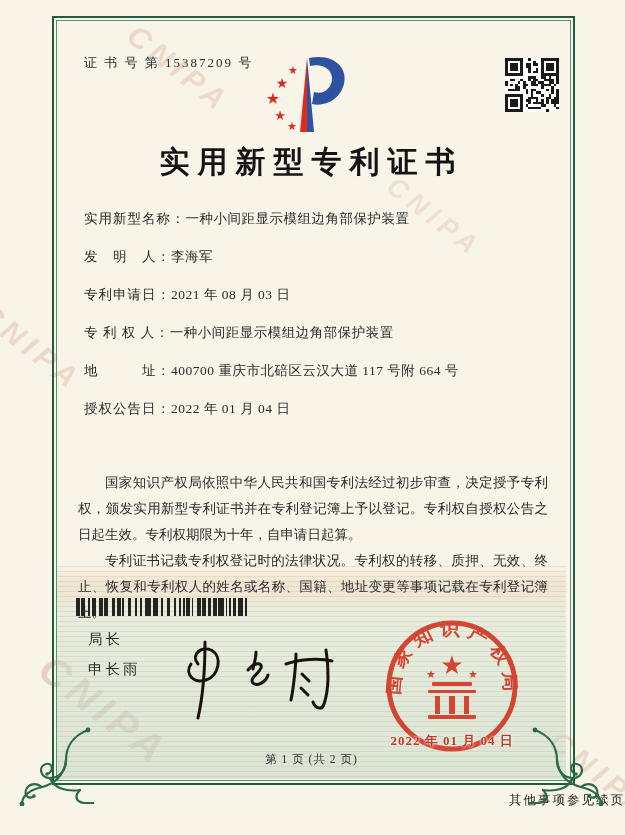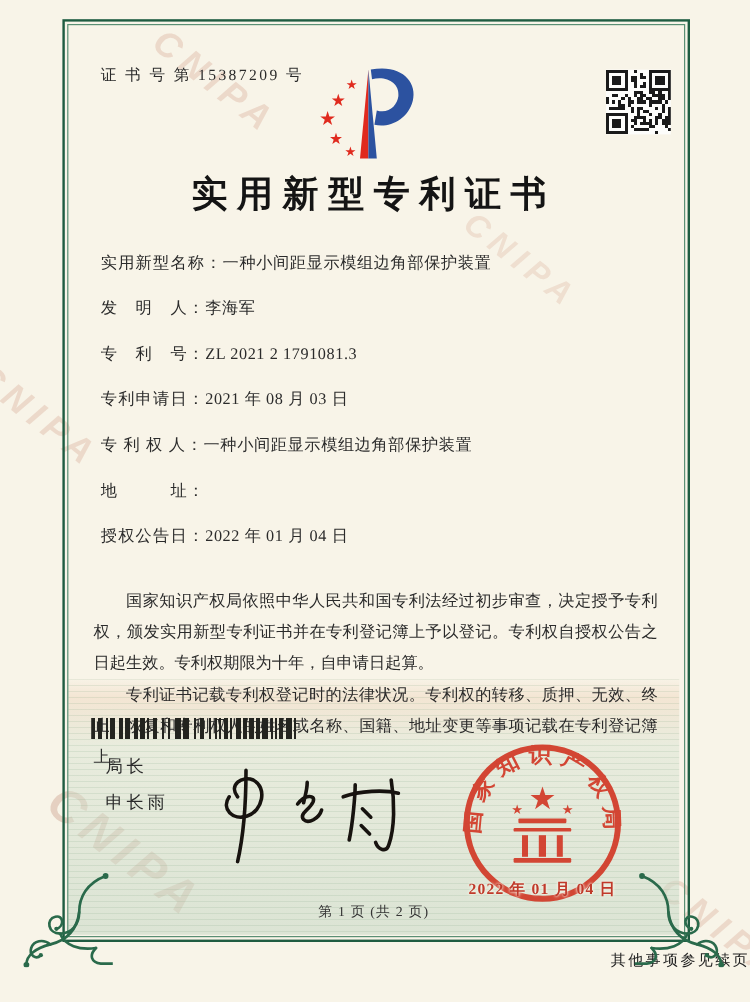--- a/index.html
+++ b/index.html
@@ -54,21 +54,21 @@
   }
   
   .fields{position:absolute;left:84px;top:200px;width:470px;z-index:3;font-size:13.5px;}
   .field-row{height:38px;display:flex;align-items:center;font-family:Liberation Serif, serif;}
   .field-label{flex:0 0 auto;letter-spacing:1px;}
   .field-value{letter-spacing:0.5px;white-space:pre;}
   .grant-row{display:flex;gap:36px;}
   .grant-pair1{flex:0 0 258px;display:flex;}
   
   .paras{
-    position:absolute;left:78px;top:488px;width:470px;z-index:3;
+    position:absolute;left:78px;top:470px;width:470px;z-index:3;
     font-size:13.5px;line-height:26px;text-align:justify;
   }
   .paras p{margin:0;text-indent:2em;}
   
   .barcode{position:absolute;left:76px;top:598px;width:178px;height:18px;z-index:3;}
   .director{position:absolute;left:88px;top:624px;z-index:3;font-size:14.5px;letter-spacing:3px;line-height:30px;}
   .signature{position:absolute;left:168px;top:634px;z-index:4;}
   .seal{position:absolute;left:382px;top:616px;width:140px;height:140px;z-index:5;opacity:0.93;}
   .seal-date{
     position:absolute;left:378px;top:732px;width:148px;z-index:6;text-align:center;
@@ -366,33 +366,30 @@
   <div class="fields">
     <div class="field-row">
       <span class="field-label">实用新型名称：</span>
       <span class="field-value">一种小间距显示模组边角部保护装置</span>
     </div>
     <div class="field-row">
       <span class="field-label">发　明　人：</span>
       <span class="field-value">李海军</span>
     </div>
     <div class="field-row">
-      <span class="field-label">专　利　号：</span>
-      <span class="field-value">ZL 2021 2 1791081.3</span>
-    </div>
-    <div class="field-row">
       <span class="field-label">专利申请日：</span>
       <span class="field-value">2021 年 08 月 03 日</span>
     </div>
     <div class="field-row">
       <span class="field-label">专 利 权 人：</span>
       <span class="field-value">一种小间距显示模组边角部保护装置</span>
     </div>
     <div class="field-row">
       <span class="field-label">地　　　址：</span>
+      <span class="field-value">400700 重庆市北碚区云汉大道 117 号附 664 号</span>
     </div>
     <div class="field-row grant-row">
       <span class="grant-pair1">
         <span class="field-label">授权公告日：</span>
         <span class="field-value">2022 年 01 月 04 日</span>
       </span>
     </div>
   </div>
 
   <div class="paras">

